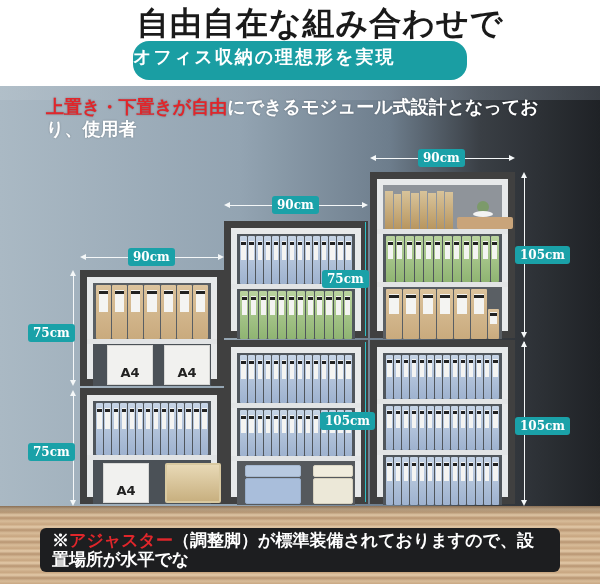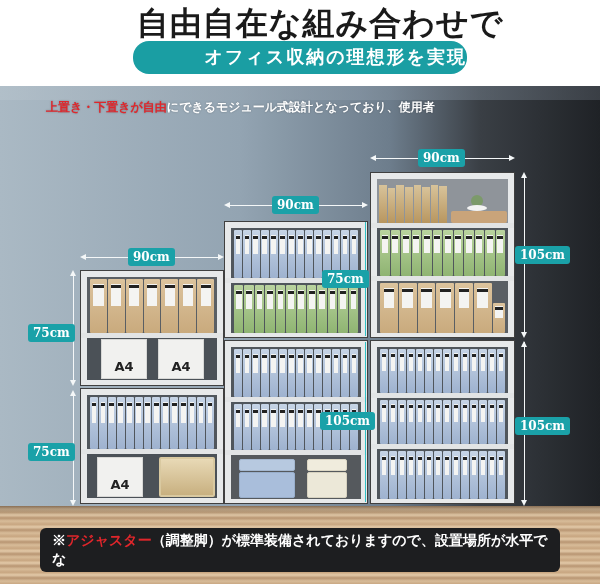--- a/index.html
+++ b/index.html
@@ -2,35 +2,35 @@
 <html><head>
 <meta charset="utf-8">
 <style>
   * { margin:0; padding:0; box-sizing:border-box; }
   body { width:600px; height:584px; overflow:hidden; background:#fff; font-family:"DejaVu Serif", serif; }
   .page { position:relative; width:600px; height:584px; overflow:hidden; }
 
   
   .header { position:absolute; left:0; top:0; width:600px; height:86px; background:#fff; }
   .title { position:absolute; left:0; top:2px; width:600px; text-align:center; font-size:32px; font-weight:bold; color:#1a1a1a; letter-spacing:1px; font-family:"DejaVu Serif", serif;padding-left:40px; }
-  .subtitle-pill { position:absolute; left:133px; top:41px; width:334px; height:33px; border-radius:16px; background:#1a9ea3; color:#fff; font-size:18px; font-weight:bold; text-align:right; line-height:31px; letter-spacing:2px; font-family:"DejaVu Serif", serif; }
+  .subtitle-pill { position:absolute; left:133px; top:41px; width:334px; height:39px; border-radius:16px; background:#1a9ea3; color:#fff; font-size:18px; font-weight:bold; text-align:left; line-height:31px; letter-spacing:2px; font-family:"DejaVu Serif", serif; }
 
   
   .scene { position:absolute; left:0; top:86px; width:600px; height:498px;
     background: linear-gradient(90deg, #aab9c4 0%, #93a4b2 40%, #6d7d8c 65%, #3a3f45 80%, #1f2226 100%); }
   .scene-top-band { position:absolute; left:0; top:0; width:600px; height:14px; background:linear-gradient(90deg,#b6c3cc,#8796a4 60%,#4c525a); opacity:.6; }
   .floor { position:absolute; left:0; top:420px; width:600px; height:78px;
     background: repeating-linear-gradient(0deg, #c9a883 0px, #d8bc99 3px, #b89572 6px, #e2c9a8 9px, #c5a27c 12px); }
   .floor-shade { position:absolute; left:0; top:420px; width:600px; height:10px; background:linear-gradient(180deg, rgba(0,0,0,.25), rgba(0,0,0,0)); }
 
-  .desc { position:absolute; left:46px; top:96px; width:520px; font-size:12px; line-height:22px; color:#fff; font-weight:bold; font-family:"DejaVu Serif", serif; text-shadow:0 0 2px rgba(0,0,0,.3); }
+  .desc { position:absolute; left:46px; top:96px; width:520px; font-size:18px; line-height:22px; color:#fff; font-weight:bold; font-family:"DejaVu Serif", serif; text-shadow:0 0 2px rgba(0,0,0,.3); }
   .desc .red { color:#e0262b; }
 
   
-  .cab { position:absolute; background:#e7e9ea; border:1px solid #404040; }
+  .cab { position:absolute; background:#e7e9ea; border:7px solid #404040; }
   .cab .inner { position:absolute; left:6px; right:6px; background:#4b5157; }
   .shelf-row { position:absolute; left:6px; right:6px; display:flex; gap:1px; padding:2px 3px 0 3px; align-items:flex-end; background:#50565c; }
   .binder { flex:1; height:100%; position:relative; border-radius:1px; }
   .binder::before { content:""; position:absolute; left:20%; right:20%; top:10%; height:40%; background:#f4f4f2; }
   .binder::after { content:""; position:absolute; left:20%; right:20%; top:12%; height:3px; background:#222; }
   .b-blue { background:linear-gradient(180deg,#c6d4e6,#9eb2cf); }
   .b-green { background:linear-gradient(180deg,#b9d39e,#8fb472); }
   .b-kraft { background:linear-gradient(180deg,#dcc39d,#c9aa7d); }
   .divider { position:absolute; left:0; right:0; height:5px; background:#e2e4e5; }
 
@@ -43,21 +43,21 @@
   .dim { position:absolute; background:#1aa1a8; color:#fff; font-family:"DejaVu Serif", serif; font-weight:bold; font-size:12px; height:18px; line-height:18px; padding:0 5px; border-radius:3px; white-space:nowrap; }
   .hline { position:absolute; height:1px; background:#f4f7f8; }
   .vline { position:absolute; width:1px; background:#f4f7f8; }
   .arrow-l, .arrow-r, .arrow-u, .arrow-d { position:absolute; width:0; height:0; }
   .arrow-l { border-top:3px solid transparent; border-bottom:3px solid transparent; border-right:6px solid #f4f7f8; }
   .arrow-r { border-top:3px solid transparent; border-bottom:3px solid transparent; border-left:6px solid #f4f7f8; }
   .arrow-u { border-left:3px solid transparent; border-right:3px solid transparent; border-bottom:6px solid #f4f7f8; }
   .arrow-d { border-left:3px solid transparent; border-right:3px solid transparent; border-top:6px solid #f4f7f8; }
 
   
-  .note { position:absolute; left:40px; top:528px; width:520px; height:44px; background:#1d1e20; border-radius:6px; color:#fff; font-weight:bold; font-size:14px; line-height:19px; padding:3px 12px; font-family:"DejaVu Serif", serif; }
+  .note { position:absolute; left:40px; top:528px; width:520px; height:44px; background:#1d1e20; border-radius:6px; color:#fff; font-weight:bold; font-size:17px; line-height:19px; padding:3px 12px; font-family:"DejaVu Serif", serif; }
   .note .red { color:#e0262b; }
 </style>
 </head>
 <body>
 
 <div class="page">
 
   <div class="header">
     <div class="title">自由自在な組み合わせで</div>
     <div class="subtitle-pill">オフィス収納の理想形を実現</div>

